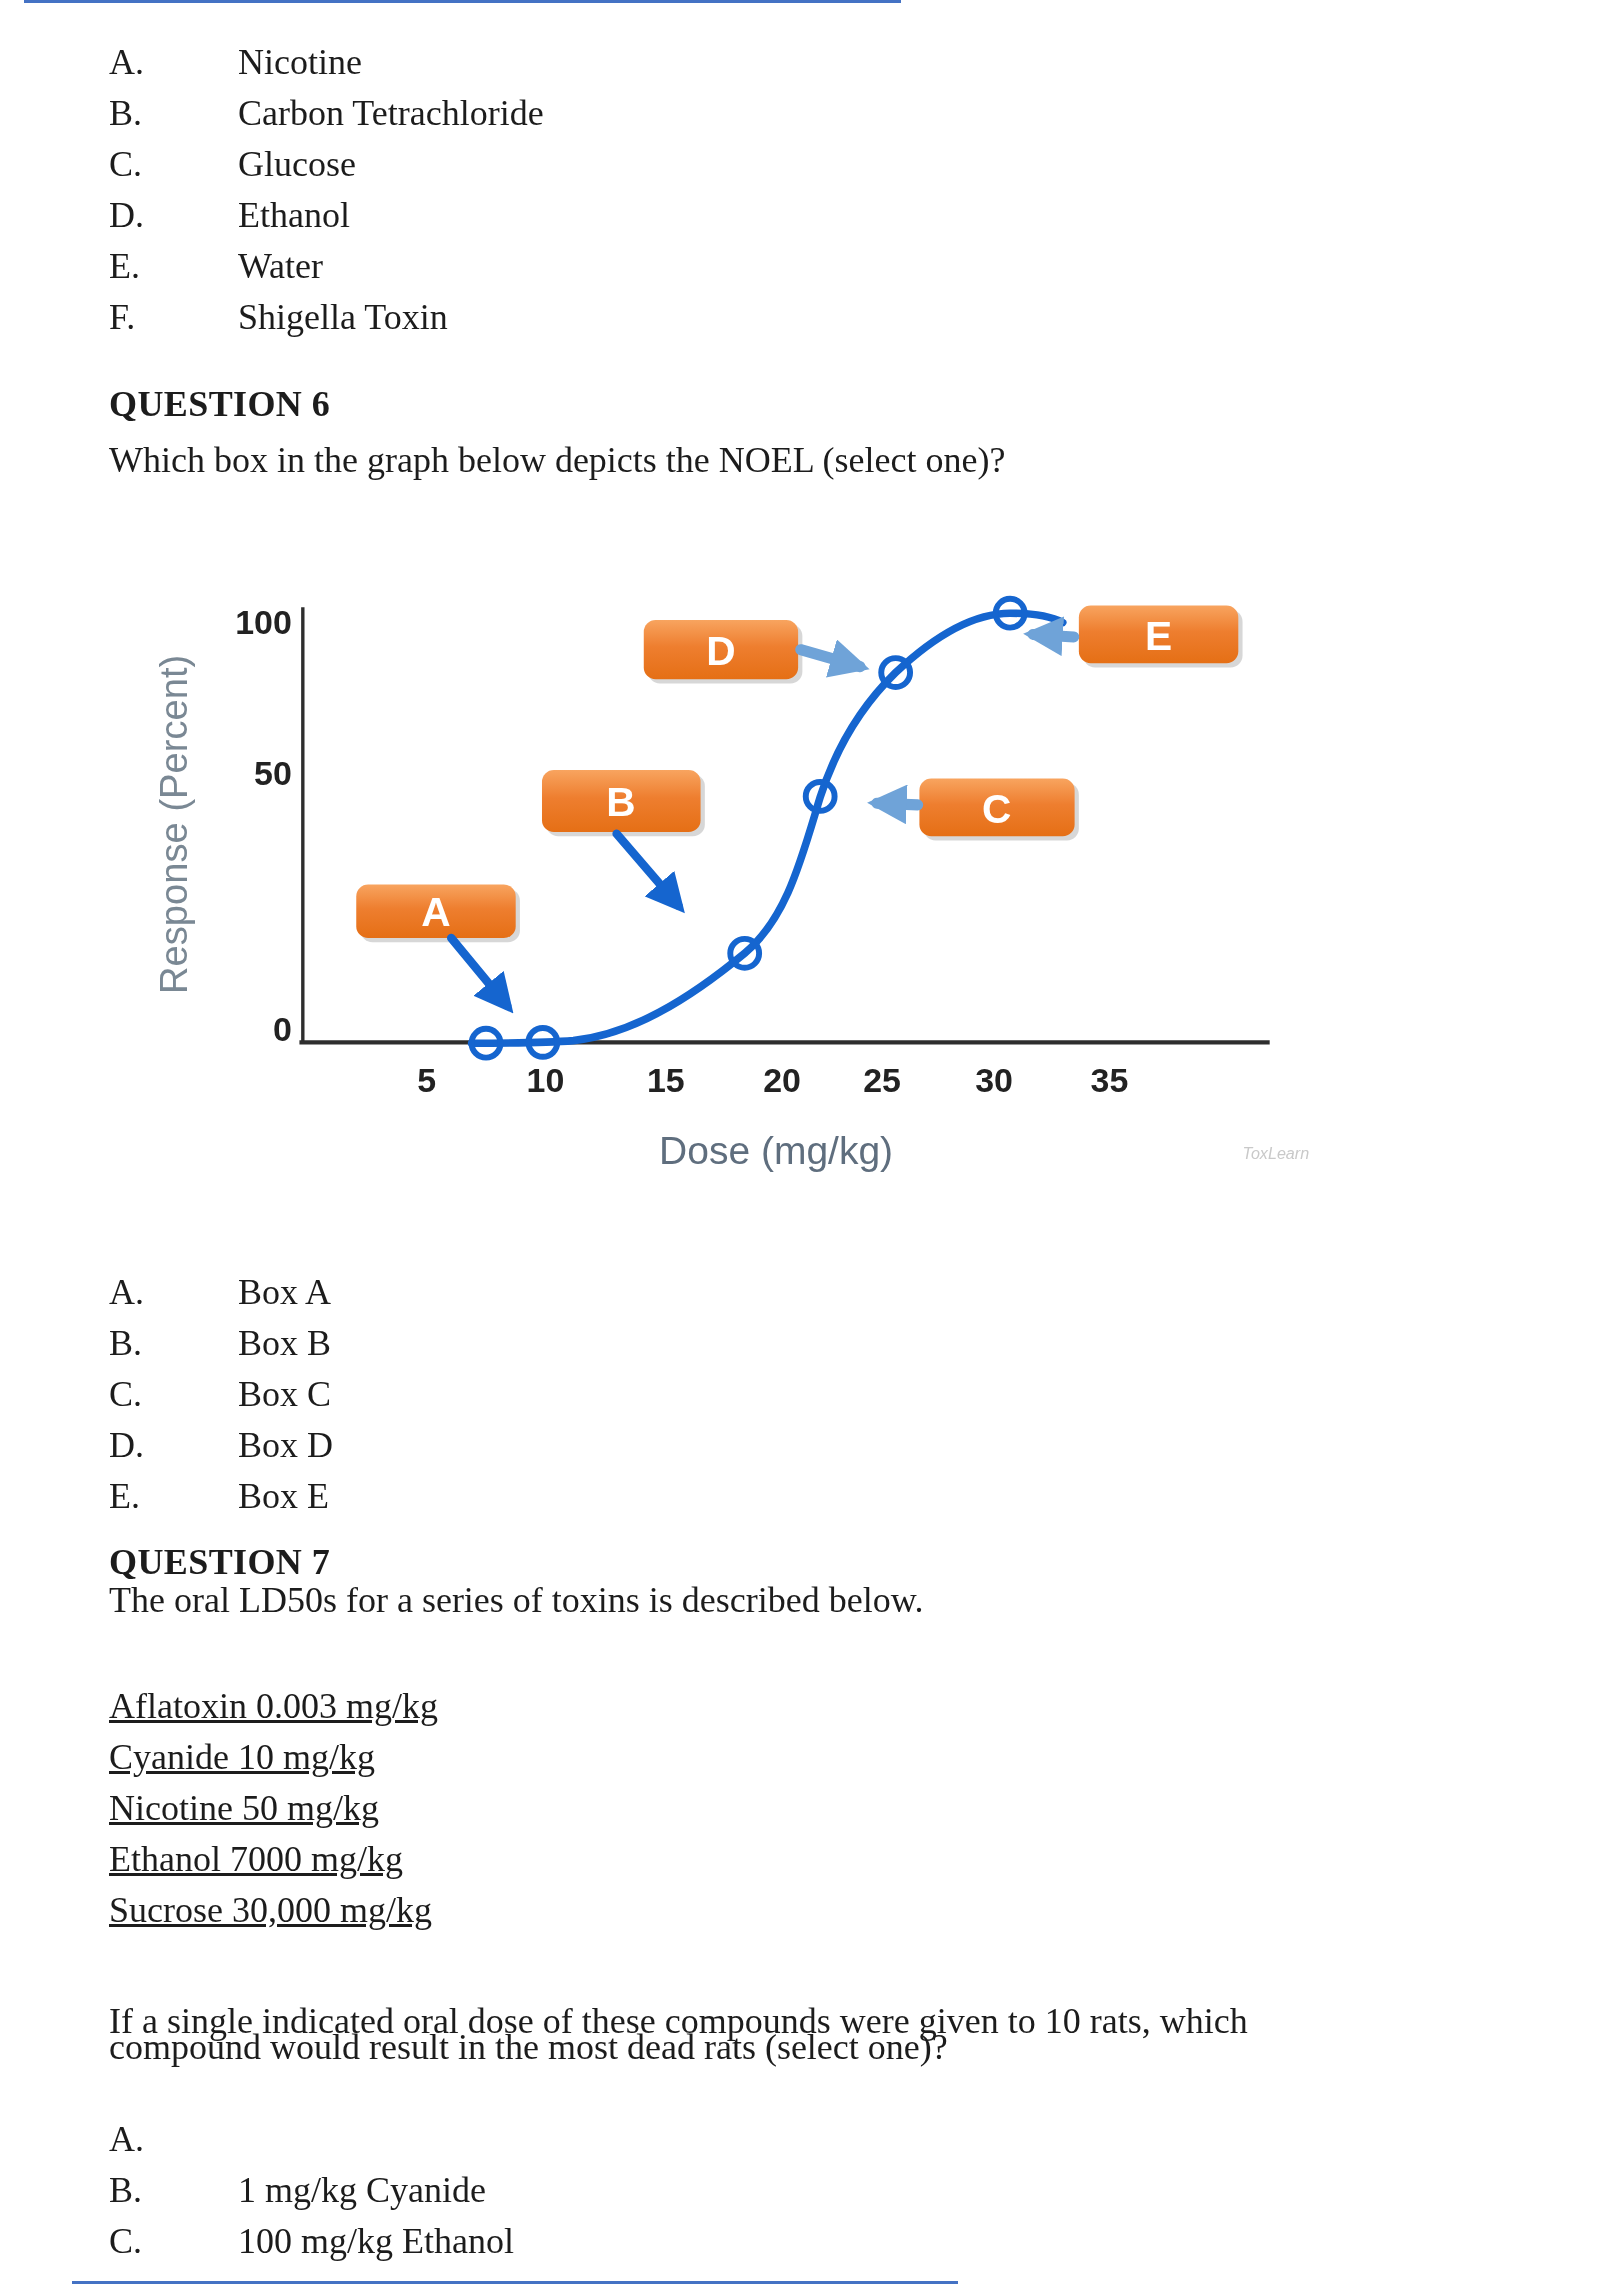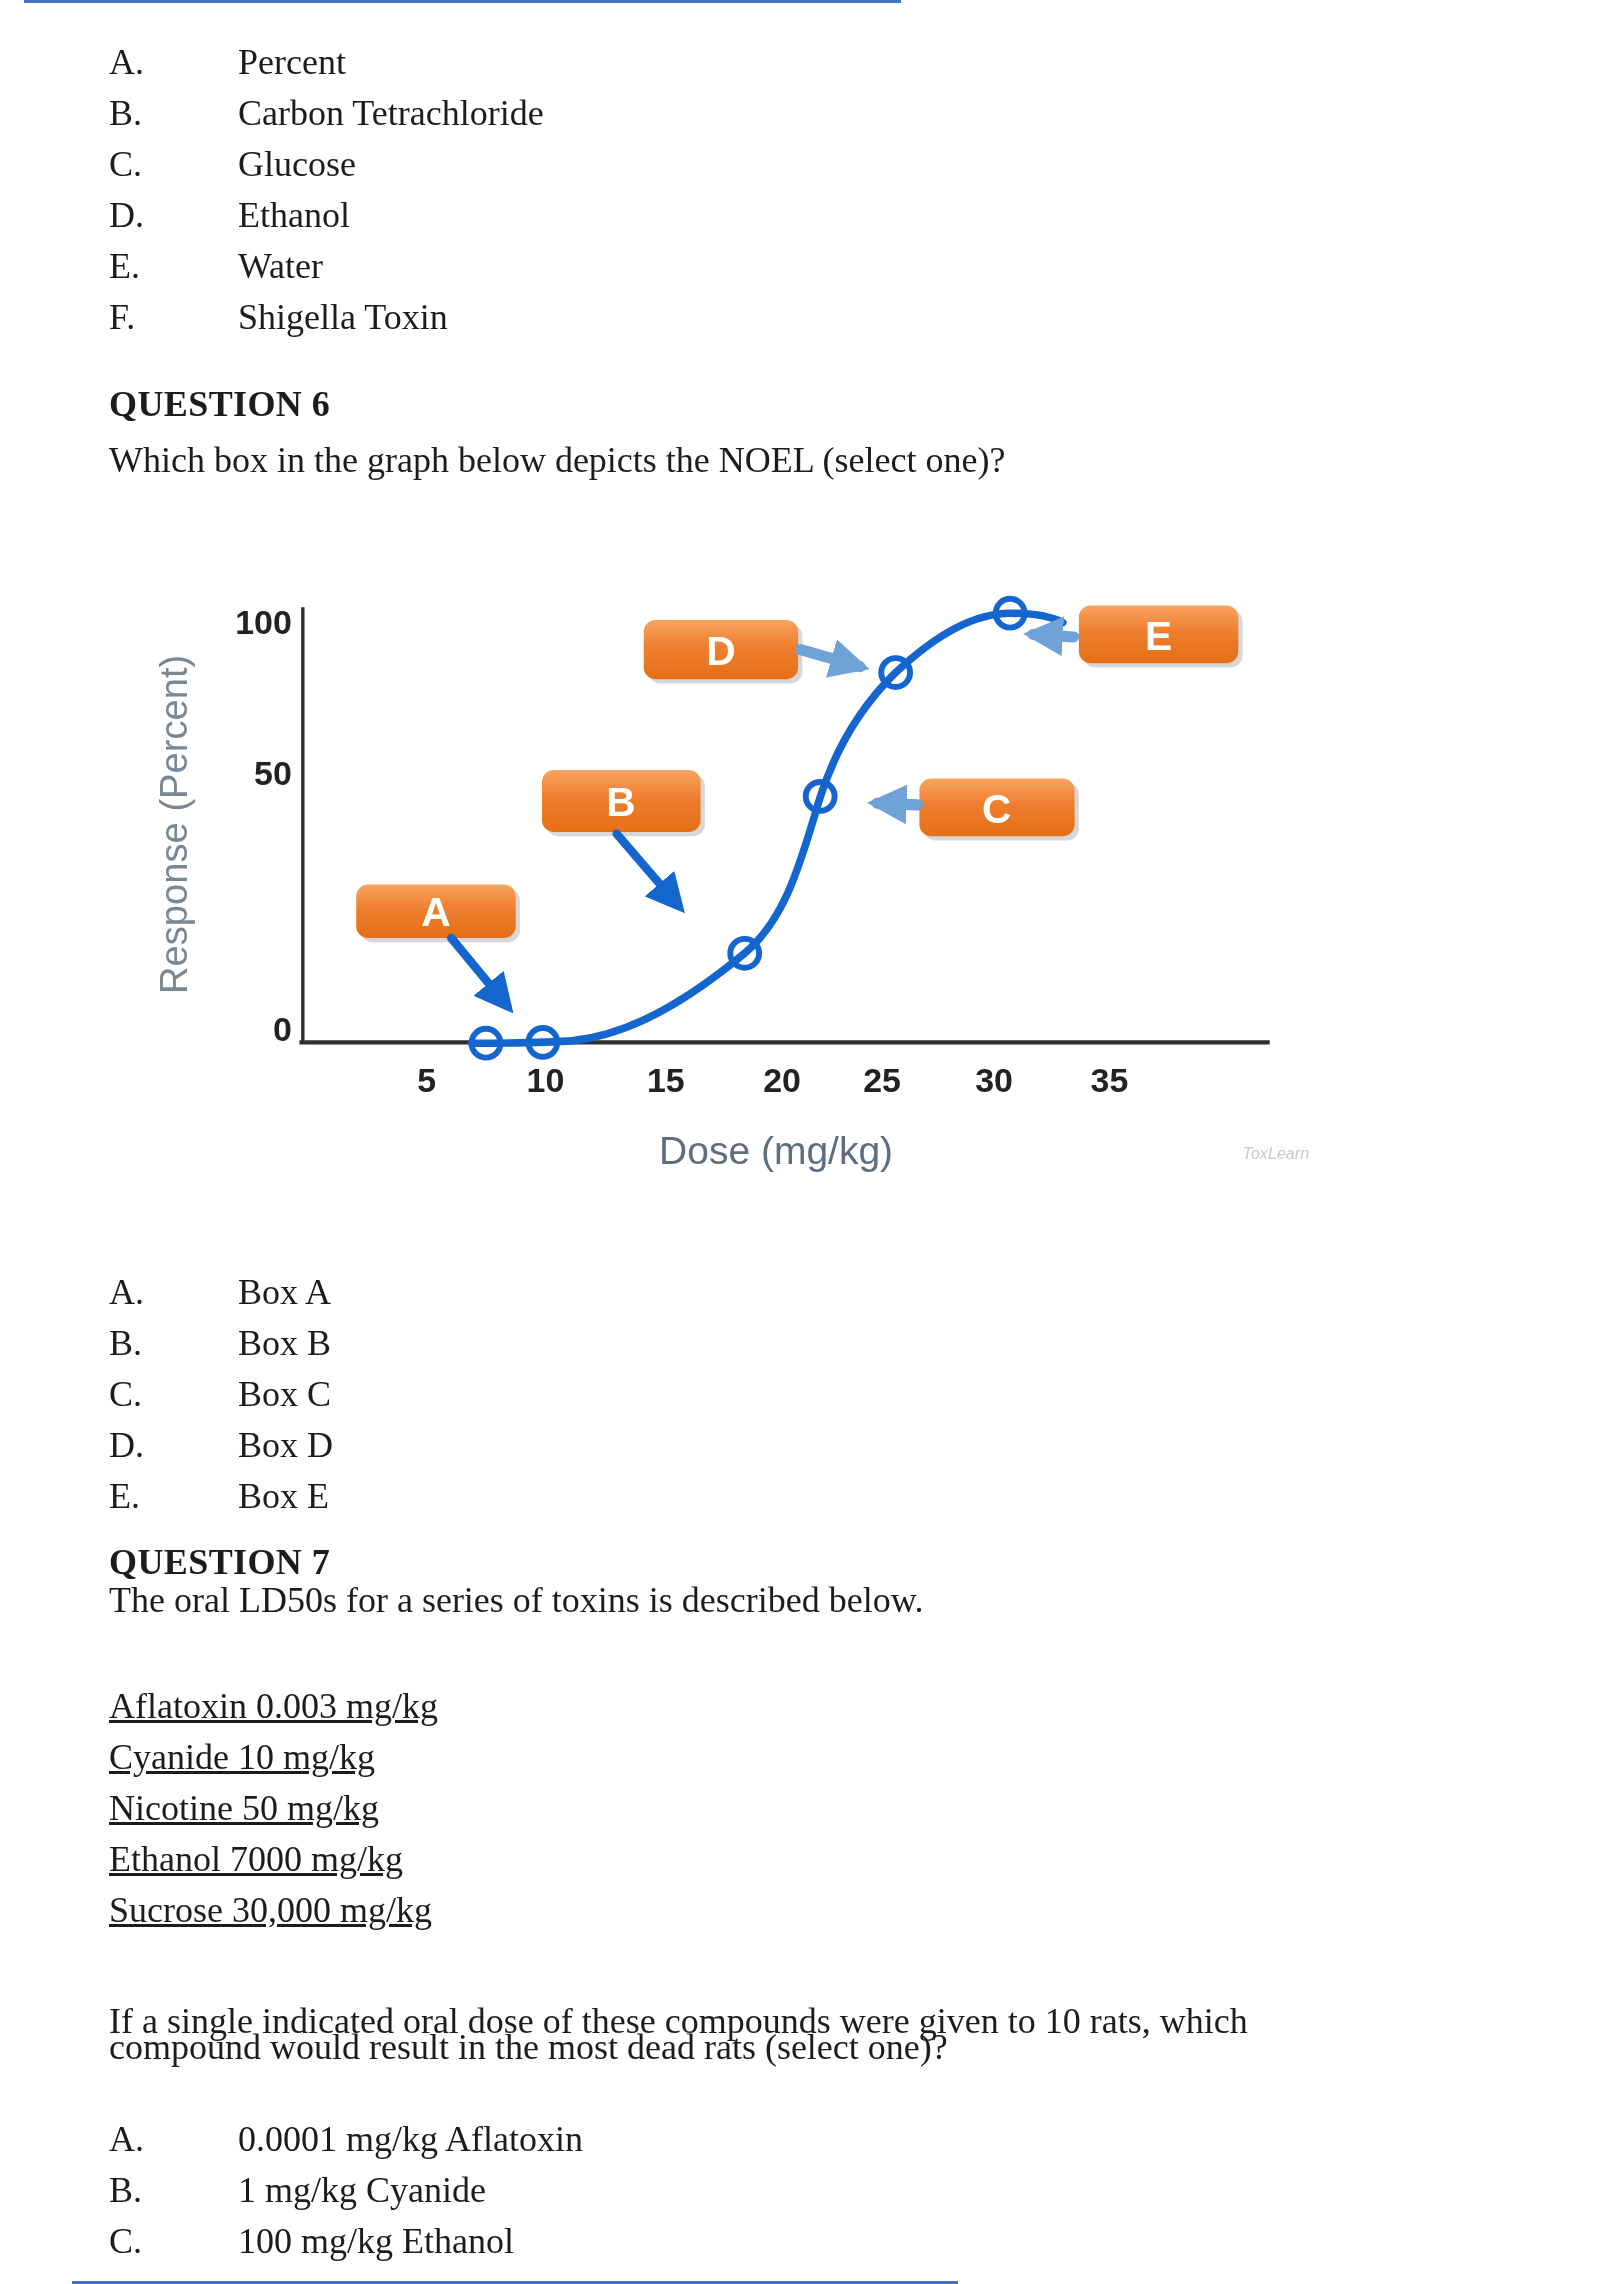--- a/index.html
+++ b/index.html
@@ -17,21 +17,21 @@
 </style>
 </head>
 <body>
 
 <div class="edge-line" style="left:24px;top:0;width:877px;"></div>
 <div class="edge-line" style="left:72px;top:2281px;width:886px;"></div>
 
 <div class="list" style="top:37px;">
   <div class="row">
       <span class="letter">A.</span>
-      <span>Percent</span>
+      <span>Nicotine</span>
     </div>
   <div class="row">
       <span class="letter">B.</span>
       <span>Carbon Tetrachloride</span>
     </div>
   <div class="row">
       <span class="letter">C.</span>
       <span>Glucose</span>
     </div>
   <div class="row">
@@ -170,21 +170,20 @@
       <span>Sucrose 30,000 mg/kg</span>
     </div>
 </div>
 
 <div class="bodyline" style="top:1968px;margin-top:27px;">If a single indicated oral dose of these compounds were given to 10 rats, which</div>
 <div class="bodyline" style="top:2021px;">compound would result in the most dead rats (select one)?</div>
 
 <div class="list" style="top:2114px;line-height:51px;">
   <div class="row">
       <span class="letter">A.</span>
-      <span>0.0001 mg/kg Aflatoxin</span>
     </div>
   <div class="row">
       <span class="letter">B.</span>
       <span>1 mg/kg Cyanide</span>
     </div>
   <div class="row">
       <span class="letter">C.</span>
       <span>100 mg/kg Ethanol</span>
     </div>
 </div>

